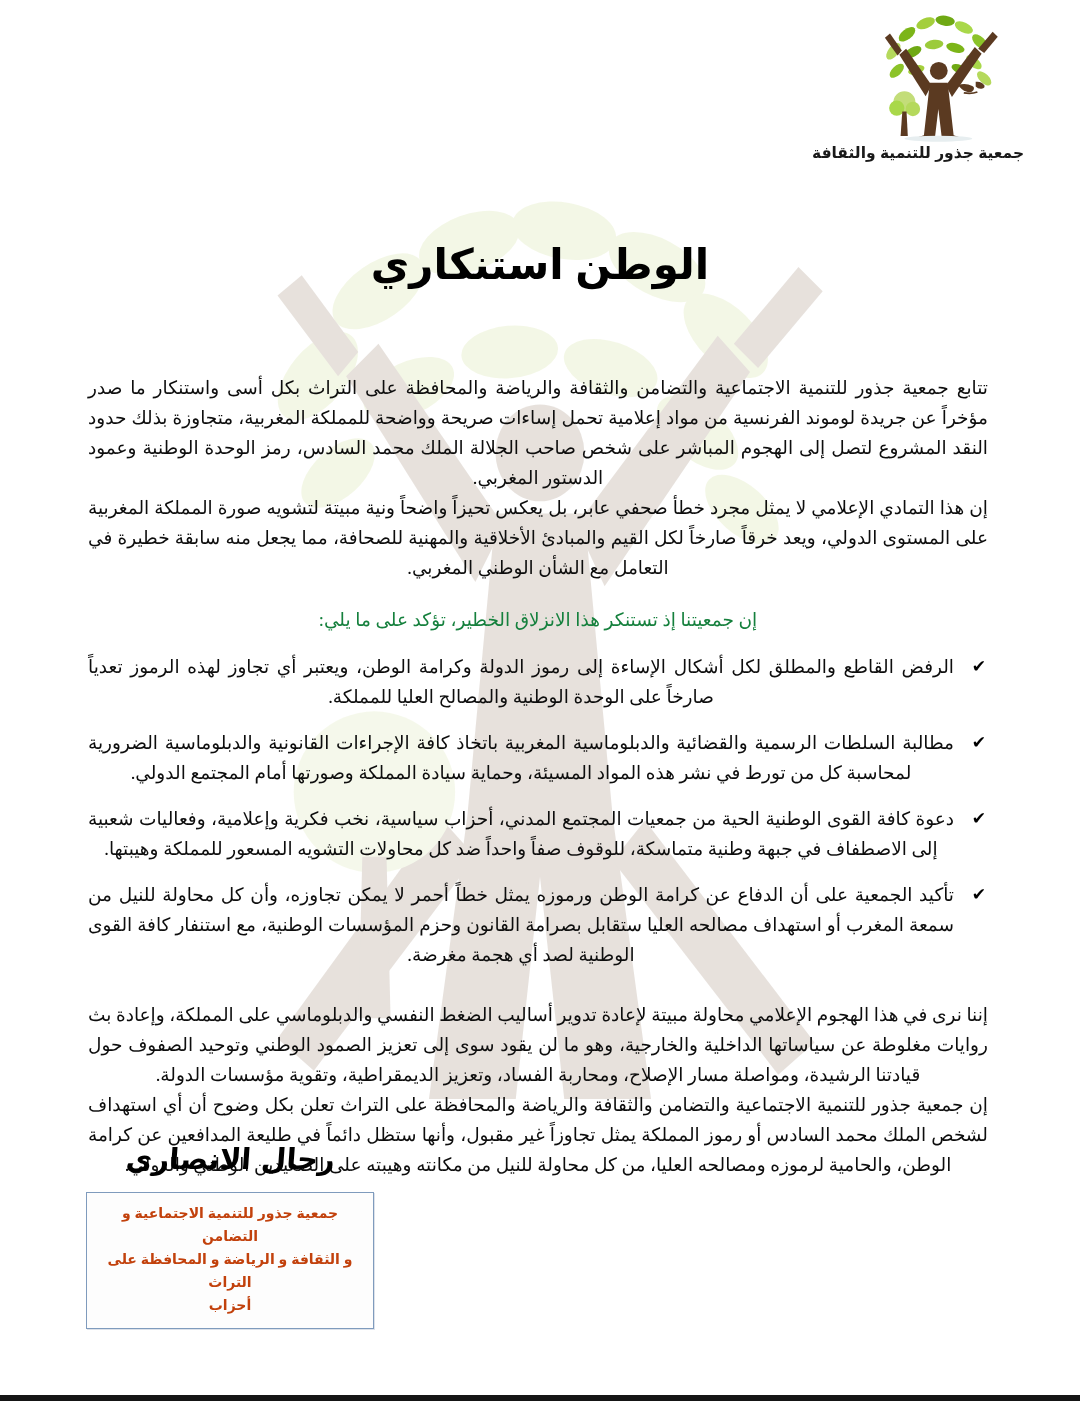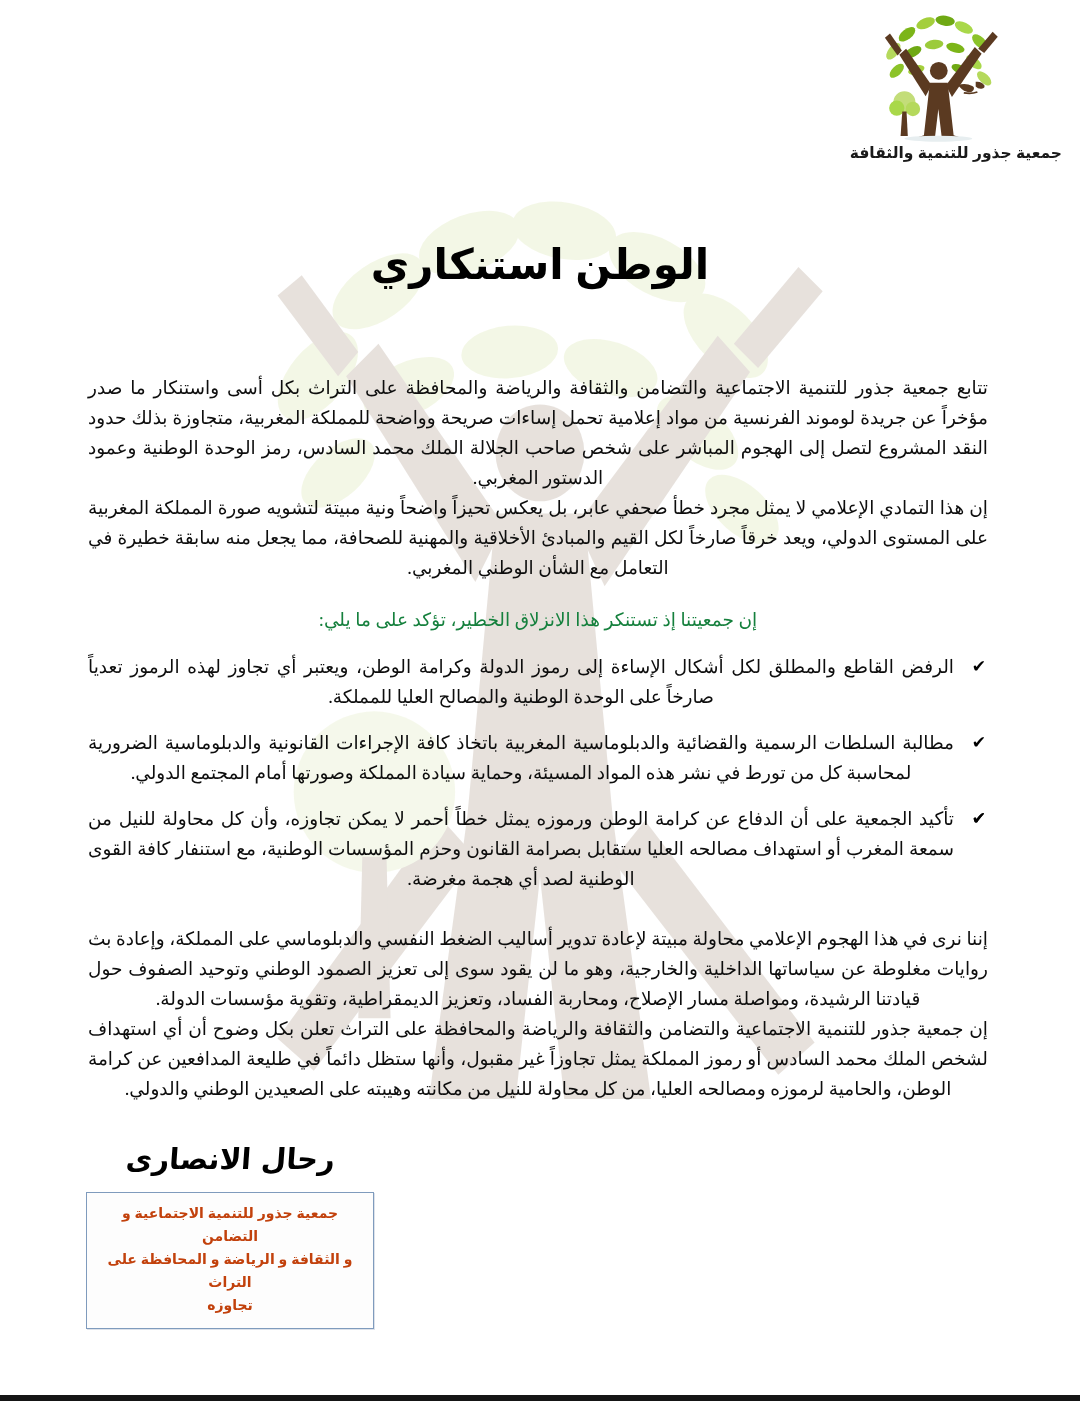--- a/index.html
+++ b/index.html
@@ -33,21 +33,21 @@
     z-index: 0;
   }
   .watermark svg { width: 100%; height: 100%; display:block; }
 
   
   .header {
     position: absolute;
     top: 8px;
     right: 18px;
     width: 250px;
-    text-align: right;
+    text-align: left;
     z-index: 5;
   }
   .header-logo {
     width: 175px;
     height: 140px;
     margin: 0 auto;
     display: block;
   }
   .header-name {
     font-family: "Liberation Sans", "DejaVu Sans", sans-serif;
@@ -284,37 +284,38 @@
       <li>
         <span class="tick">✔</span>
         <span>الرفض القاطع والمطلق لكل أشكال الإساءة إلى رموز الدولة وكرامة الوطن، ويعتبر أي تجاوز لهذه الرموز تعدياً صارخاً على الوحدة الوطنية والمصالح العليا للمملكة.</span>
       </li>
       <li>
         <span class="tick">✔</span>
         <span>مطالبة السلطات الرسمية والقضائية والدبلوماسية المغربية باتخاذ كافة الإجراءات القانونية والدبلوماسية الضرورية لمحاسبة كل من تورط في نشر هذه المواد المسيئة، وحماية سيادة المملكة وصورتها أمام المجتمع الدولي.</span>
       </li>
       <li>
         <span class="tick">✔</span>
+        <span>دعوة كافة القوى الوطنية الحية من جمعيات المجتمع المدني، أحزاب سياسية، نخب فكرية وإعلامية، وفعاليات شعبية إلى الاصطفاف في جبهة وطنية متماسكة، للوقوف صفاً واحداً ضد كل محاولات التشويه المسعور للمملكة وهيبتها.</span>
       </li>
       <li>
         <span class="tick">✔</span>
         <span>تأكيد الجمعية على أن الدفاع عن كرامة الوطن ورموزه يمثل خطاً أحمر لا يمكن تجاوزه، وأن كل محاولة للنيل من سمعة المغرب أو استهداف مصالحه العليا ستقابل بصرامة القانون وحزم المؤسسات الوطنية، مع استنفار كافة القوى الوطنية لصد أي هجمة مغرضة.</span>
       </li>
     </ul>
 
     <div class="gap-md"></div>
 
     <p class="para">إننا نرى في هذا الهجوم الإعلامي محاولة مبيتة لإعادة تدوير أساليب الضغط النفسي والدبلوماسي على المملكة، وإعادة بث روايات مغلوطة عن سياساتها الداخلية والخارجية، وهو ما لن يقود سوى إلى تعزيز الصمود الوطني وتوحيد الصفوف حول قيادتنا الرشيدة، ومواصلة مسار الإصلاح، ومحاربة الفساد، وتعزيز الديمقراطية، وتقوية مؤسسات الدولة.</p>
 
     <p class="para">إن جمعية جذور للتنمية الاجتماعية والتضامن والثقافة والرياضة والمحافظة على التراث تعلن بكل وضوح أن أي استهداف لشخص الملك محمد السادس أو رموز المملكة يمثل تجاوزاً غير مقبول، وأنها ستظل دائماً في طليعة المدافعين عن كرامة الوطن، والحامية لرموزه ومصالحه العليا، من كل محاولة للنيل من مكانته وهيبته على الصعيدين الوطني والدولي.</p>
   </div>
 
   <div class="sig-block">
     <div class="sig-name">رحال الانصارى</div>
     <div class="stamp">
       <div class="stamp-line">جمعية جذور للتنمية الاجتماعية و التضامن</div>
       <div class="stamp-line">و الثقافة و الرياضة و المحافظة على التراث</div>
-      <div class="stamp-line">تجاوزه</div>
+      <div class="stamp-line">أحزاب</div>
     </div>
   </div>
 
   <div class="page-edge"></div>
 </div>
 
 </body></html>

